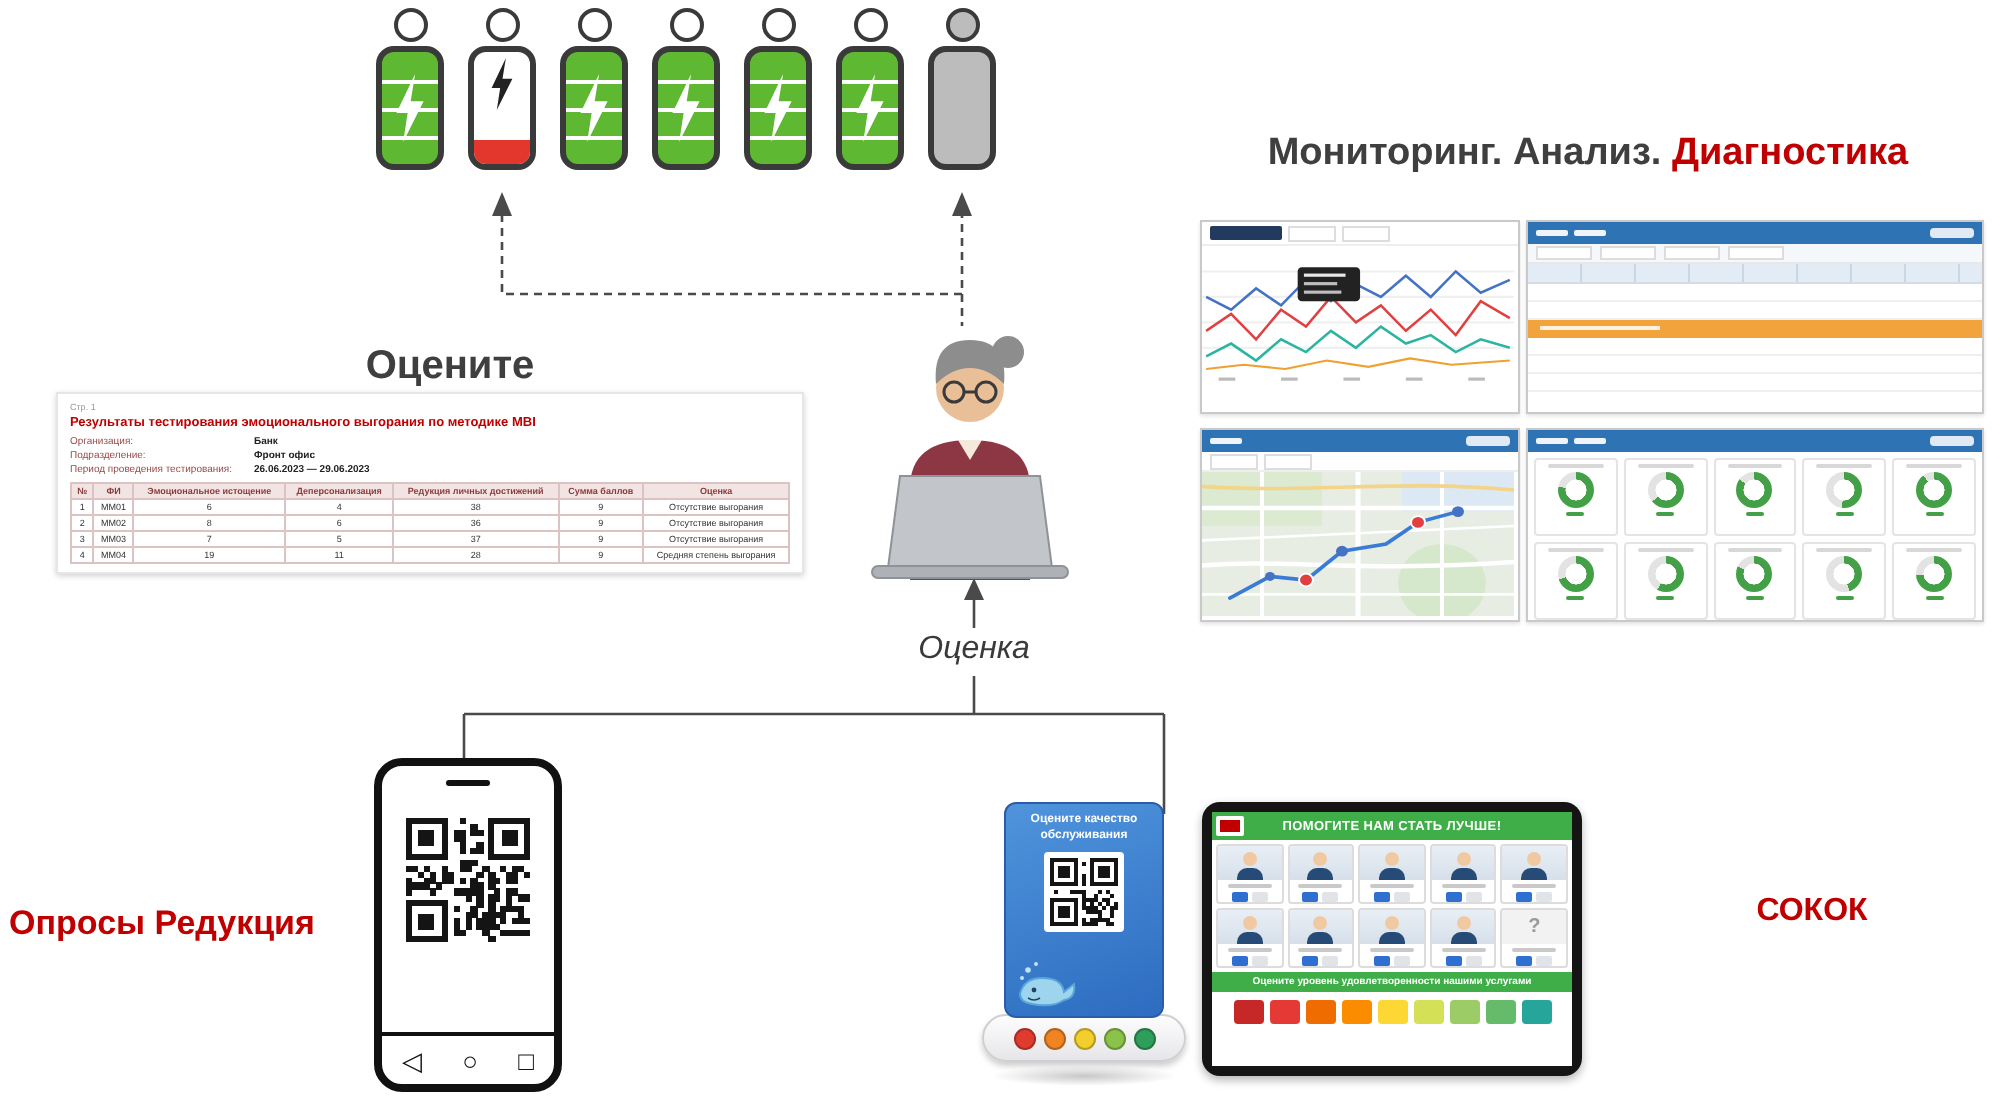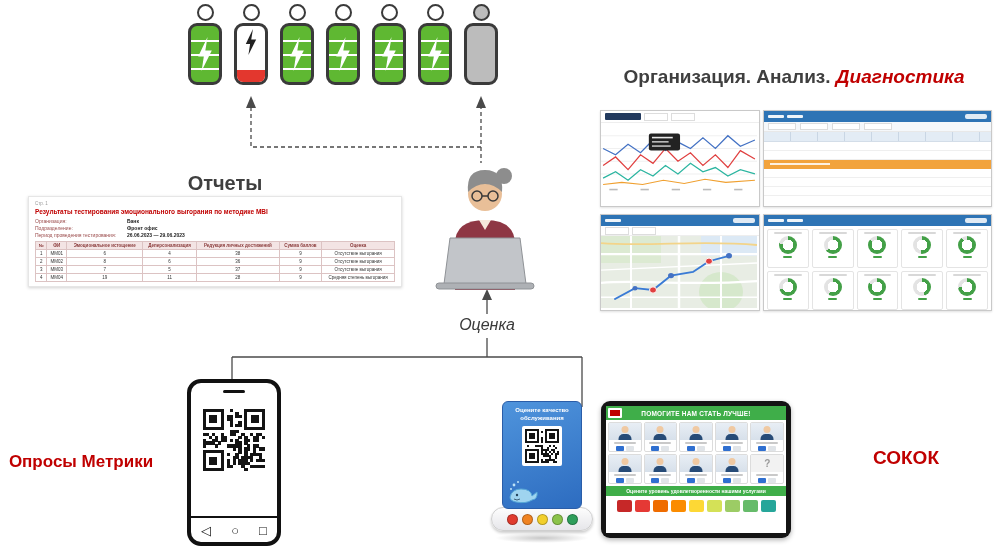--- a/index.html
+++ b/index.html
@@ -1,27 +1,27 @@
 <!DOCTYPE html>
 <html><head>
 <meta charset="utf-8">
 <style>
   html,body{margin:0;padding:0;background:#fff;}
   #canvas{position:relative;width:1000px;height:556px;background:#fff;overflow:hidden;
           font-family:"Liberation Sans",sans-serif;color:#3c3c3c;}
   .abs{position:absolute;}
-  .red{color:#C00000;font-style:italic;}
+  .red{color:#C00000;}
 
   
   .h-reports{left:150px;top:172px;width:150px;text-align:center;font-size:20px;font-weight:bold;color:#3f3f3f;}
   .h-monitoring{left:598px;top:66px;width:392px;text-align:center;font-size:19px;font-weight:bold;color:#3f3f3f;}
   .h-metrics{left:437px;top:316px;width:100px;text-align:center;font-style:italic;font-size:16px;color:#3a3a3a;}
   .h-surveys{left:0;top:452px;width:162px;text-align:center;font-size:17px;font-weight:bold;color:#C00000;}
   .h-sokok{left:812px;top:446px;width:188px;text-align:center;line-height:1.3;}
-  .h-sokok .t1{font-size:19px;font-weight:bold;color:#C00000;}
+  .h-sokok .t1{font-size:16px;font-weight:bold;color:#C00000;}
   .h-sokok .t2{font-size:16px;color:#3f3f3f;}
 
   
   .people{left:188px;top:4px;display:flex;gap:12px;}
   .person{width:34px;display:flex;flex-direction:column;align-items:center;}
   .p-head{width:17px;height:17px;border:2.5px solid #3a3a3a;border-radius:50%;background:#fff;box-sizing:border-box;}
   .p-body{width:34px;height:62px;border:3px solid #3a3a3a;border-radius:9px;margin-top:2px;position:relative;
           box-sizing:border-box;background:#fff;overflow:hidden;}
   .person.full .p-body{background:#5fb832;}
   .person.inactive .p-body{background:#bcbcbc;}
@@ -223,27 +223,27 @@
             <polygon points="6.5,0 1,11.5 4.3,11.5 3,20 9,8 5.2,8"></polygon>
           </svg>
         </div>
       </div>
       <div class="person inactive">
         <div class="p-head"></div>
         <div class="p-body"></div>
       </div>
     </div>
 
-  <div class="abs h-reports">Отчеты</div>
+  <div class="abs h-reports">Оцените</div>
   <div class="abs h-monitoring">
-    <span>Организация. Анализ.</span>
+    <span>Мониторинг. Анализ.</span>
     <span class="red">Диагностика</span>
   </div>
   <div class="abs h-metrics">Оценка</div>
-  <div class="abs h-surveys">Опросы Метрики</div>
+  <div class="abs h-surveys">Опросы Редукция</div>
   <div class="abs h-sokok">
     <div class="t1">СОКОК</div>
   </div>
 
   <div class="abs report">
     <div class="r-page">Стр. 1</div>
     <div class="r-title">Результаты тестирования эмоционального выгорания по методике MBI</div>
     <div class="r-field">
       <span class="fl">Организация:</span>
       <span class="fv">Банк</span>

